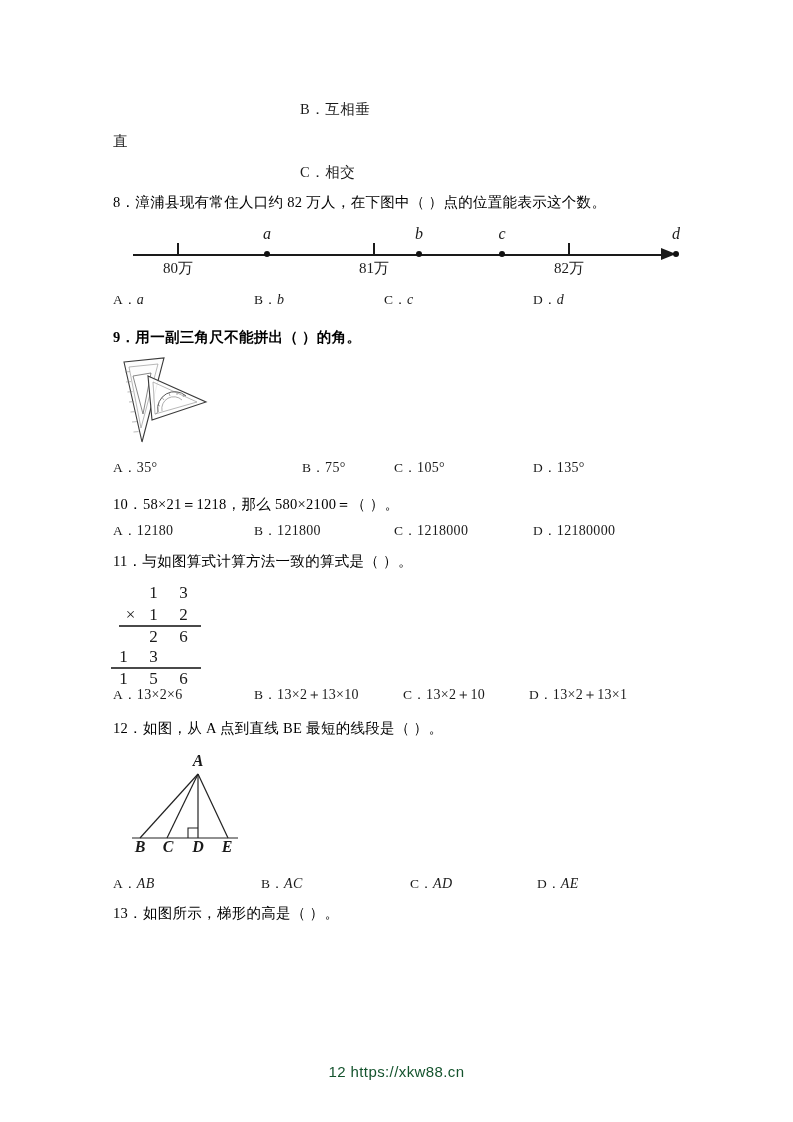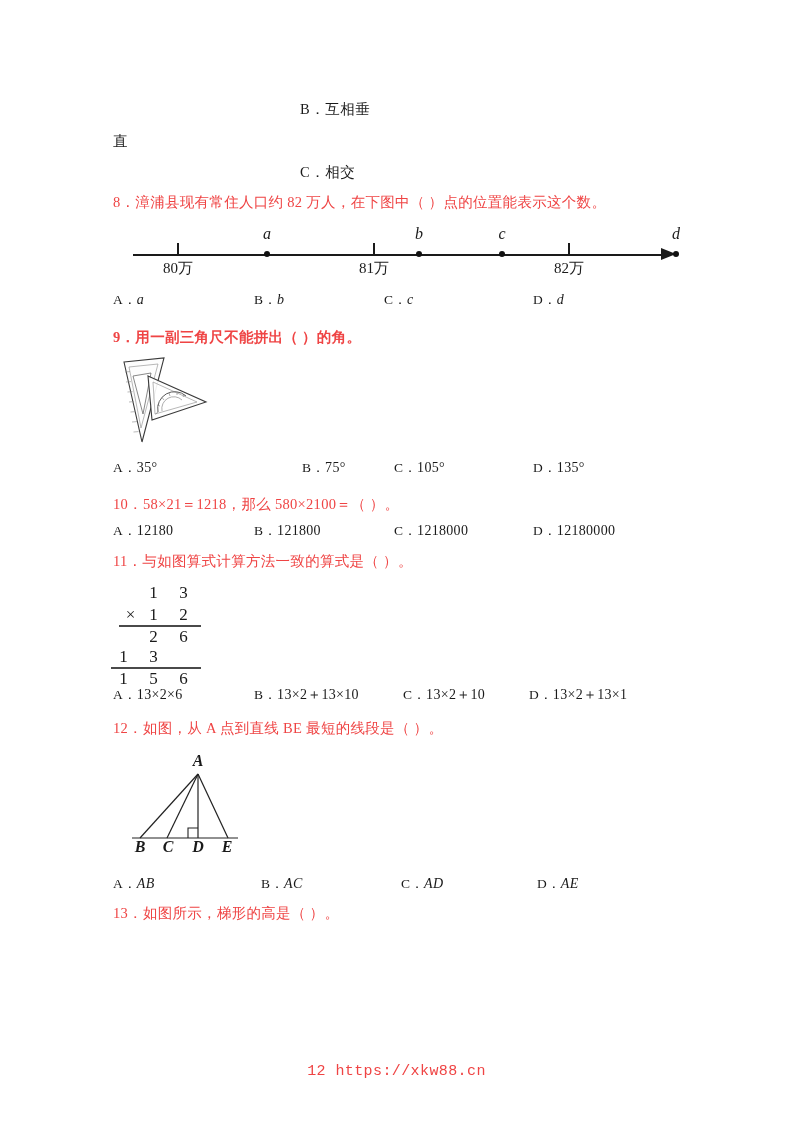--- a/index.html
+++ b/index.html
@@ -23,21 +23,21 @@
     padding-left: 48px;
   }
   .abs { position: absolute; }
 
   
   .qline {
     font-size: 14.5px;
     line-height: 1.5;
     letter-spacing: 0.3px;
     white-space: nowrap;
-    color: #ef4444;
+    color: #000000;
   }
   .stem { left: 113px; }
   .opt-row {
     position: absolute;
     left: 113px;
     width: 580px;
     font-size: 14px;
     letter-spacing: 0.3px;
     white-space: nowrap;
   }
@@ -140,23 +140,23 @@
     transform: translateX(-50%);
     white-space: nowrap;
   }
 
   
   #footer {
     position: absolute;
     left: 0; top: 1063px;
     width: 793px;
     text-align: center;
-    font-family: Liberation Mono, monospace;
+    font-family: Liberation Sans, sans-serif;
     font-size: 15px;
-    color: #ef4444;
+    color: #14532d;
     letter-spacing: 0.4px;
   }
 </style>
 </head>
 <body>
 
 <div class="page">
 
   <div class="centered-opt" style="left:300px; top:100px;">B．互相垂</div>
 
@@ -301,21 +301,21 @@
     <div class="vlab" style="left:70px; top:0px;">A</div>
     <div class="vlab" style="left:12px; top:86px;">B</div>
     <div class="vlab" style="left:40px; top:86px;">C</div>
     <div class="vlab" style="left:70px; top:86px;">D</div>
     <div class="vlab" style="left:99px; top:86px;">E</div>
   </div>
 
   <div class="opt-row" style="top:875px;">
     <span class="opt" style="left:0px;"><span class="lab">A．</span><span class="ital">AB</span></span>
     <span class="opt" style="left:148px;"><span class="lab">B．</span><span class="ital">AC</span></span>
-    <span class="opt" style="left:288px;"><span class="lab">C．</span><span class="ital">AD</span></span>
+    <span class="opt" style="left:297px;"><span class="lab">C．</span><span class="ital">AD</span></span>
     <span class="opt" style="left:424px;"><span class="lab">D．</span><span class="ital">AE</span></span>
   </div>
 
   <div class="qline stem abs" style="top:903px;">13．如图所示，梯形的高是（      ）。</div>
 
   <div id="footer">12 https://xkw88.cn</div>
 
 </div>
 
 </body></html>

